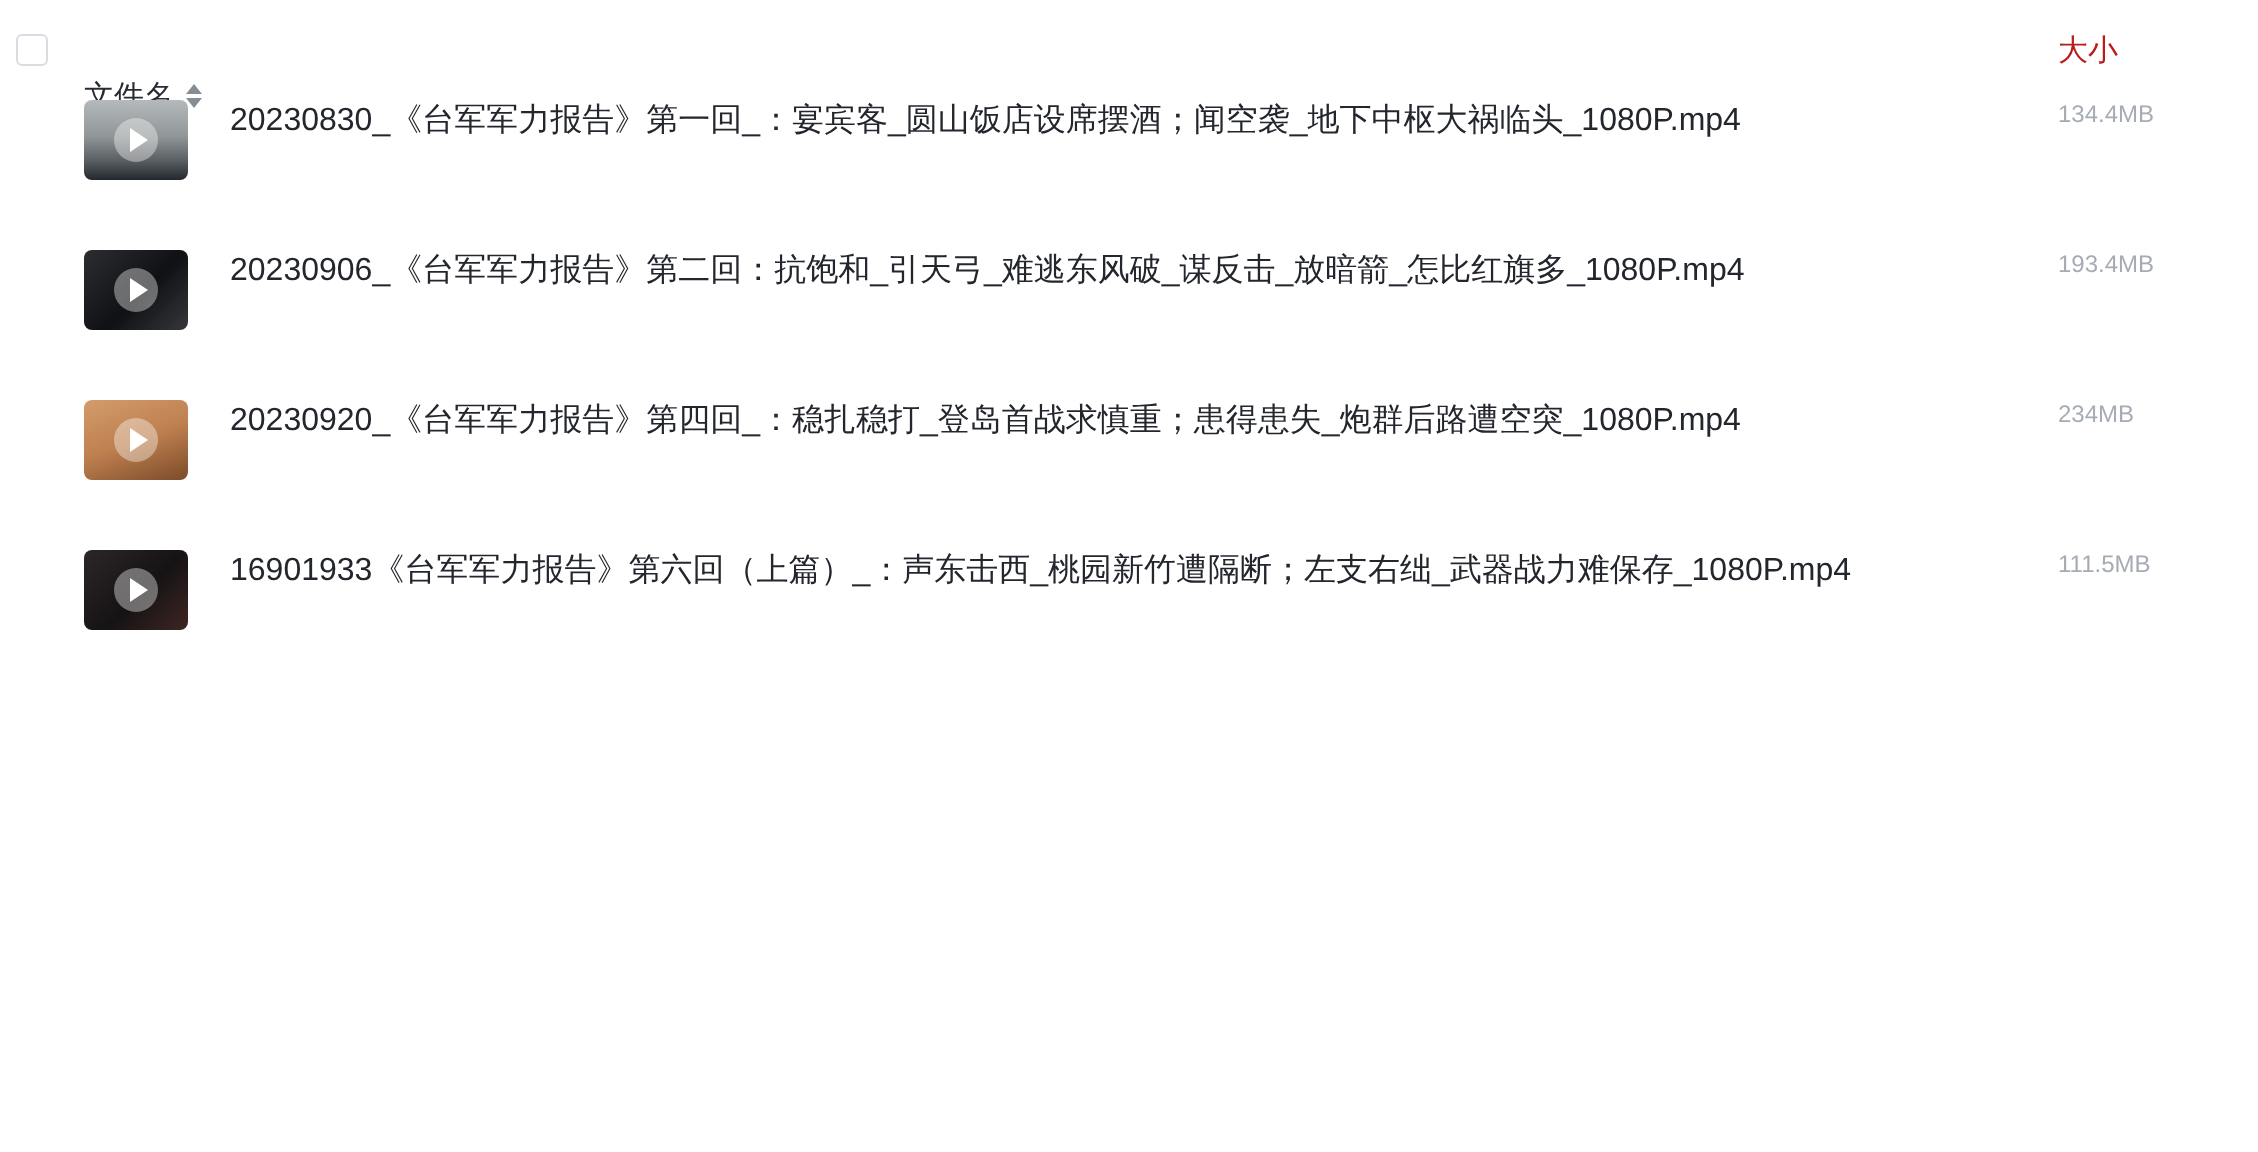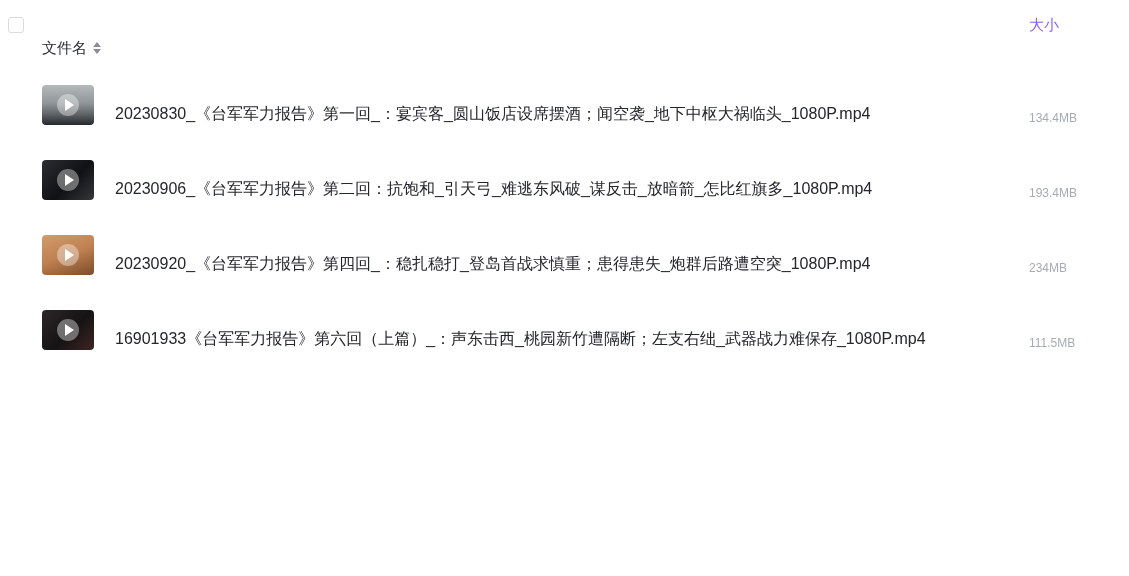--- a/index.html
+++ b/index.html
@@ -49,27 +49,27 @@
     border-right: 4px solid transparent;
     border-top: 5px solid #878c95;
   }
   .size-col {
     margin-left: auto;
     width: 100px;
     text-align: left;
     flex: 0 0 100px;
   }
   .header-size-col {
-    color: #8b5cf6;
+    color: #b91c1c;
     font-size: 15px;
   }
 
   
   .file-row {
-    display: flex; align-items: flex-end;
+    display: flex; align-items: flex-start;
     height: 75px;
     padding-left: 42px;
     cursor: pointer;
   }
   .thumb {
     width: 52px; height: 40px;
     border-radius: 4px;
     flex: 0 0 52px;
     position: relative;
     overflow: hidden;

